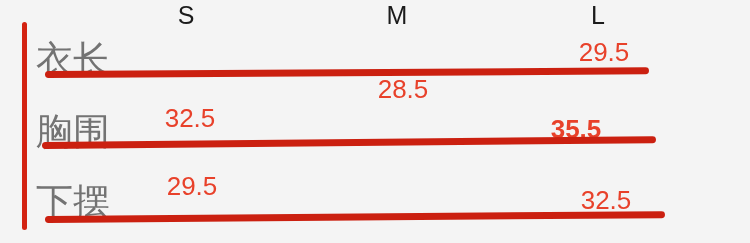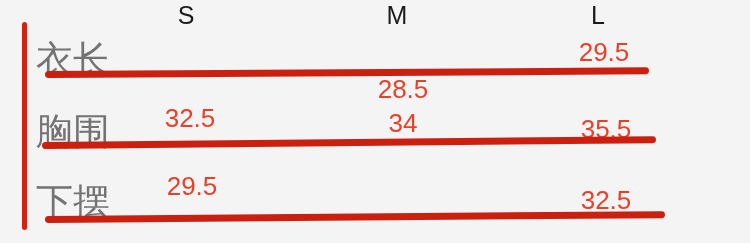--- a/index.html
+++ b/index.html
@@ -83,21 +83,21 @@
     width: 80px;
     white-space: nowrap;
   }
   
   .row.r0 .cell.c0 { left: 152px; top: 10px; }
   .row.r0 .cell.c1 { left: 363px; top: 21px; margin-top: 28px; }
   .row.r0 .cell.c2 { left: 564px; top: 12px; }
 
   .row.r1 .cell.c0 { left: 150px; top: 6px; }
   .row.r1 .cell.c1 { left: 363px; top: 11px; }
-  .row.r1 .cell.c2 { left: 566px; top: 17px; }
+  .row.r1 .cell.c2 { left: 536px; top: 17px; font-weight: bold; }
 
   .row.r2 .cell.c0 { left: 152px; top: 4px; }
   .row.r2 .cell.c1 { left: 363px; top: 12px; }
   .row.r2 .cell.c2 { left: 566px; top: 18px; }
 
   
   .underline {
     position: absolute;
     background: #cb2010;
     border-radius: 4px;
@@ -143,21 +143,20 @@
   <div class="row r0">
     <div class="row-label">衣长</div>
     <div class="cell c1">28.5</div>
     <div class="cell c2">29.5</div>
     <div class="underline"></div>
   </div>
 
   <div class="row r1">
     <div class="row-label">胸围</div>
     <div class="cell c0">32.5</div>
-    <div class="cell c1">34</div>
     <div class="cell c2">35.5</div>
     <div class="underline"></div>
   </div>
 
   <div class="row r2">
     <div class="row-label">下摆</div>
     <div class="cell c0">29.5</div>
     <div class="cell c2">32.5</div>
     <div class="underline"></div>
   </div>

